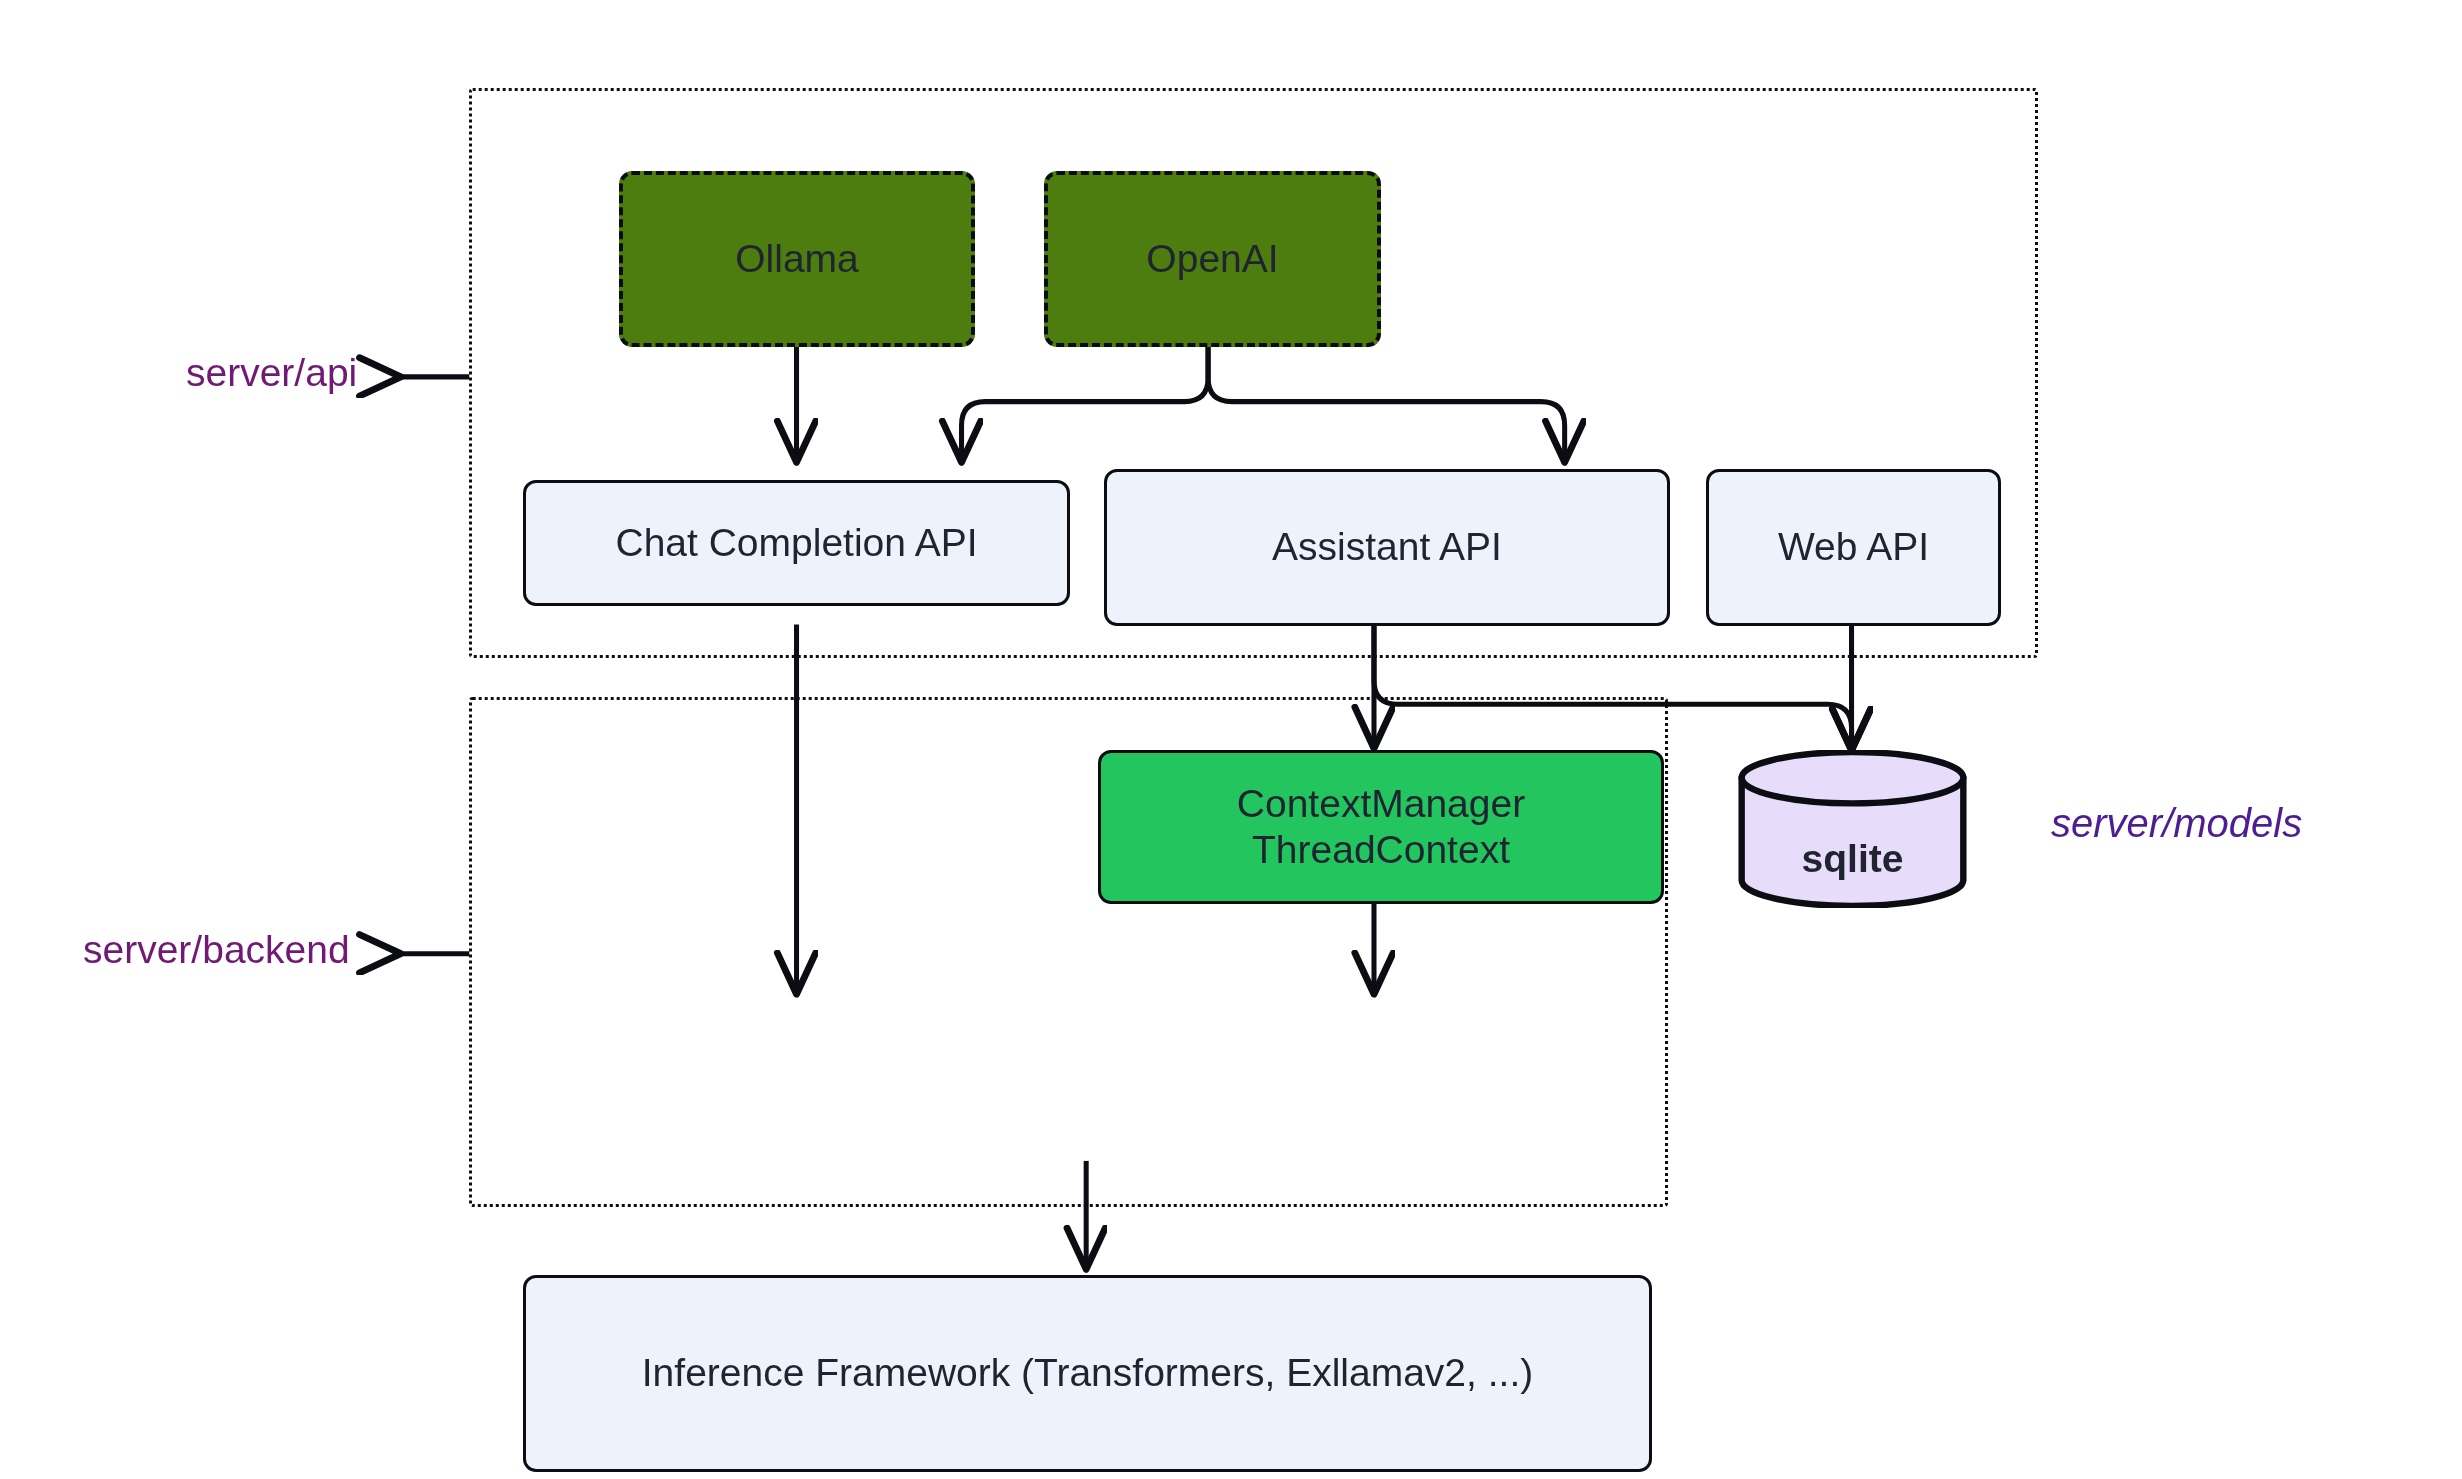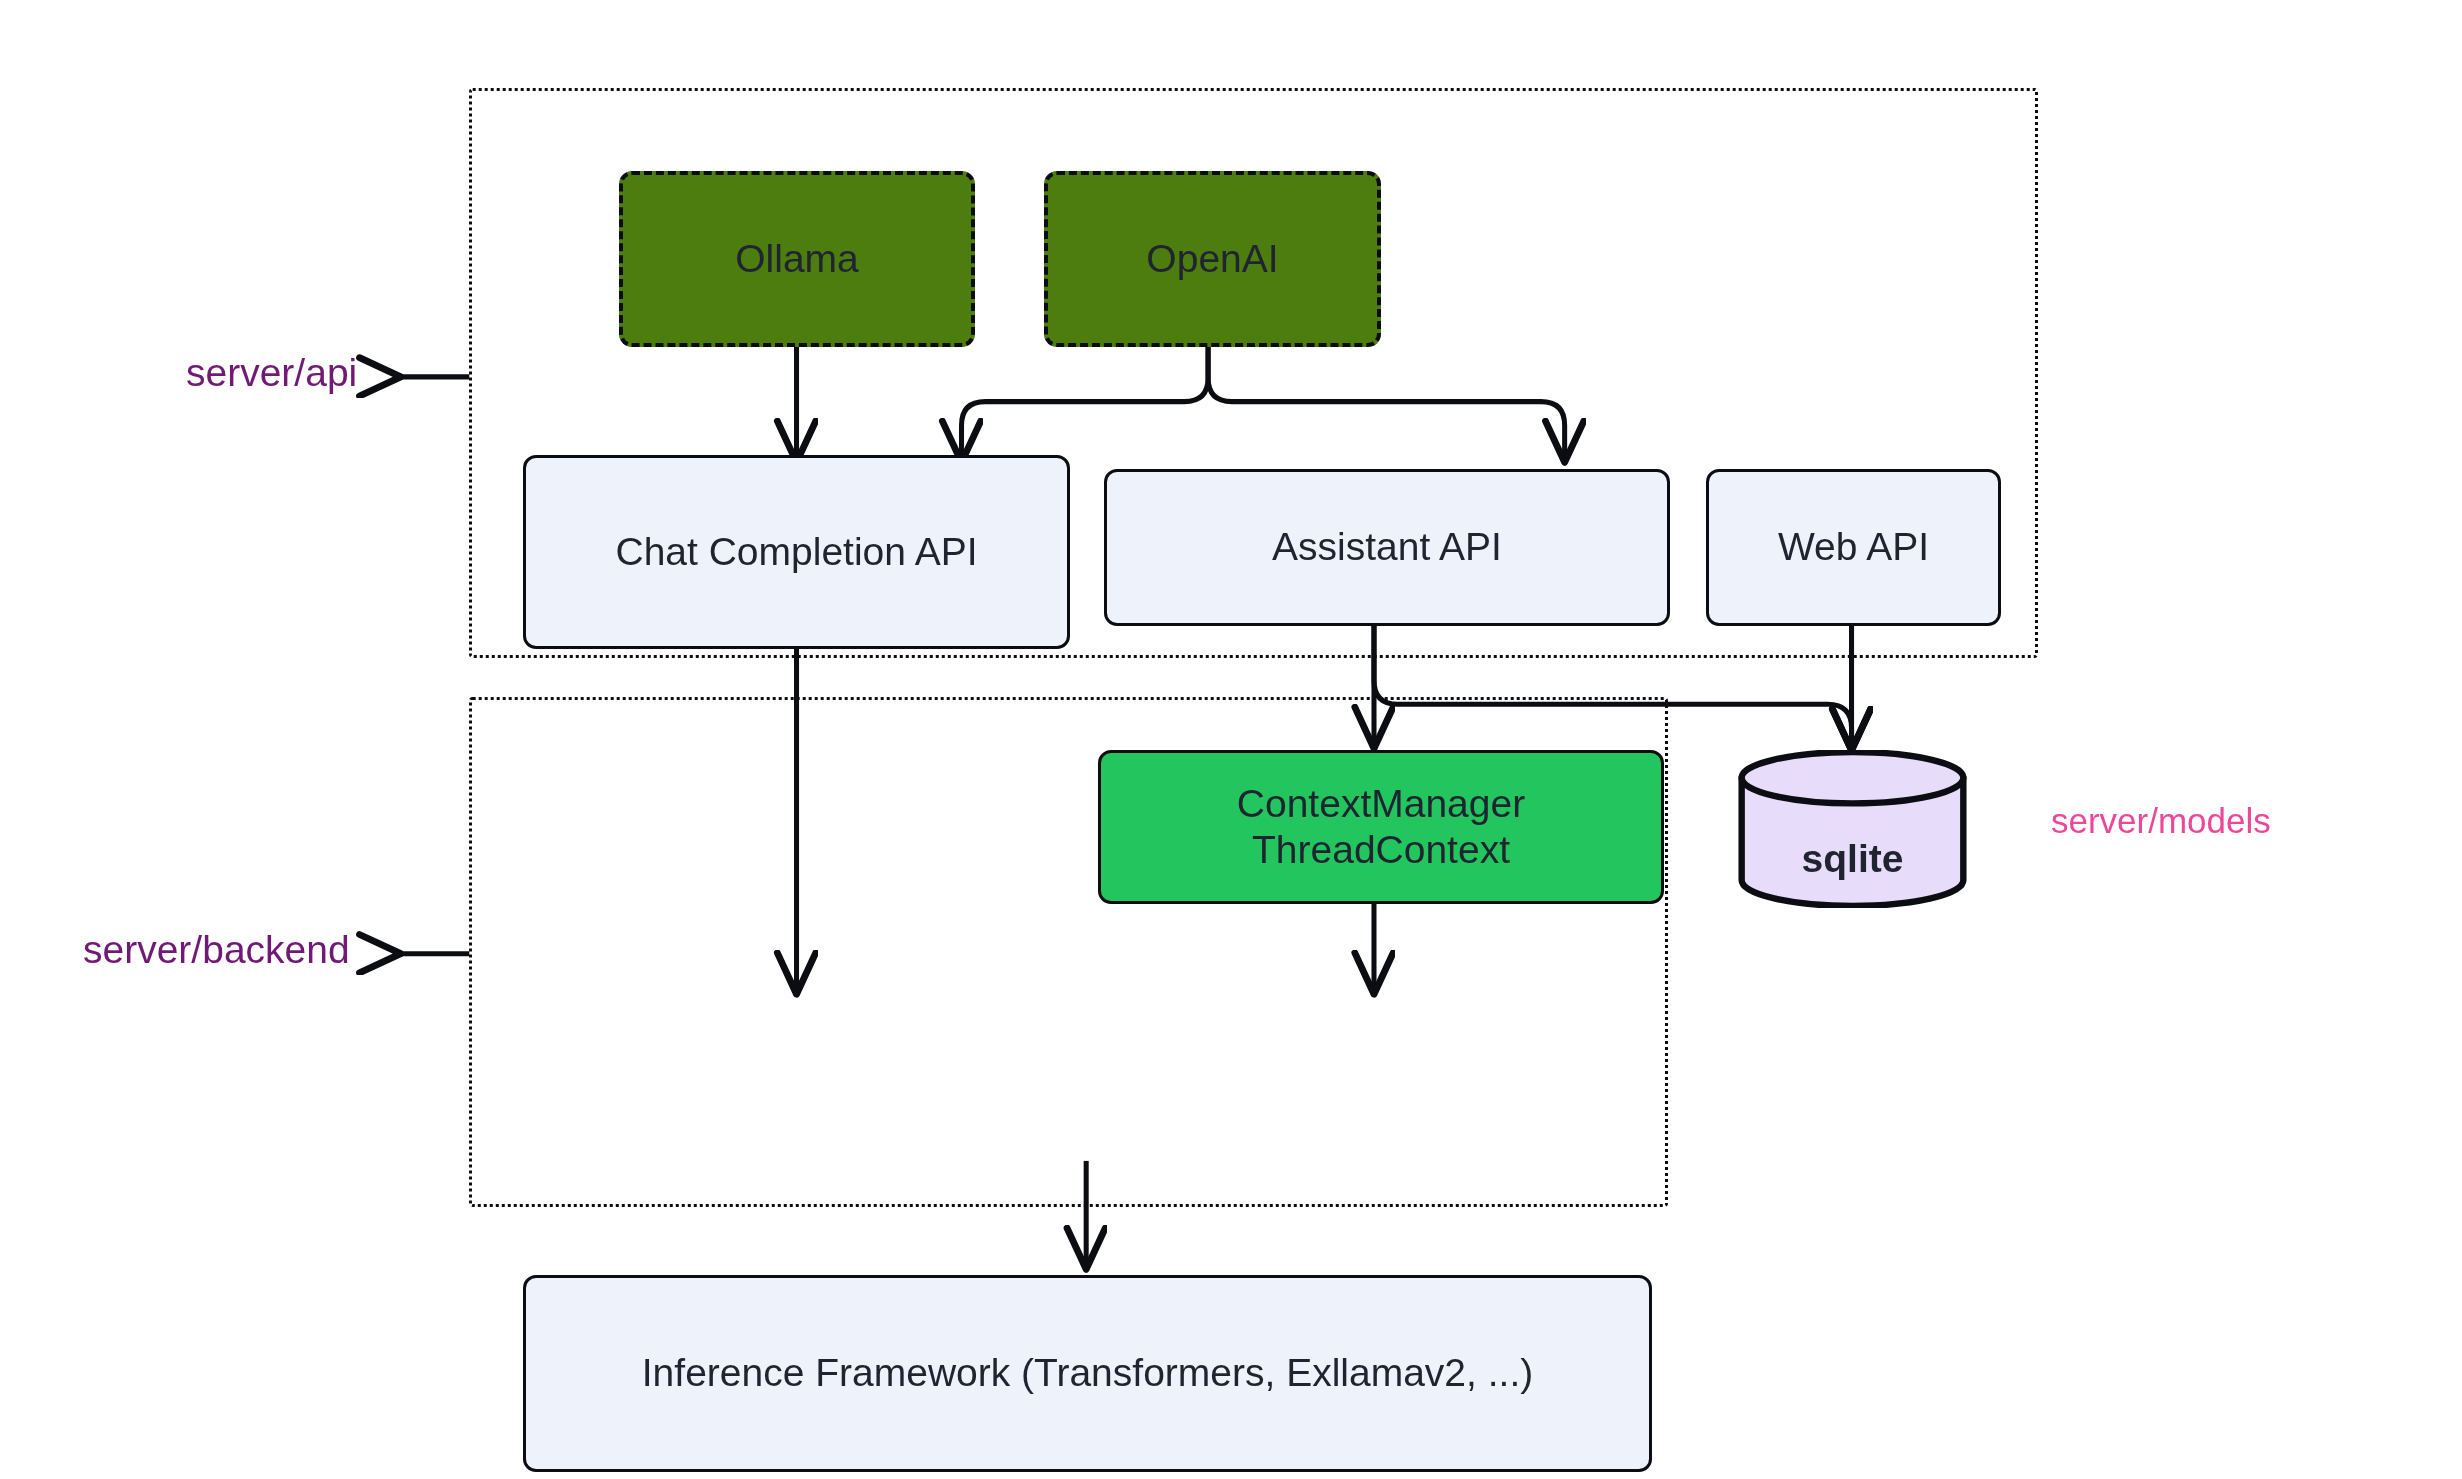--- a/index.html
+++ b/index.html
@@ -73,23 +73,24 @@
   }
 
   .edge-label {
     position: absolute;
     font-size: 39px;
     color: #701a75;
     white-space: nowrap;
   }
   .plain-label {
     position: absolute;
-    font-size: 35px;
-    color: #ec4899;
+    font-size: 40px;
+    color: #4c1d95;
     white-space: nowrap;
+    font-style: italic;
   }
 </style>
 </head>
 <body>
 
 <div id="canvas">
 
   <div class="group" style="left:469px; top:88px; width:1569px; height:570px;"></div>
 
   <div class="group" style="left:469px; top:697px; width:1199px; height:510px;"></div>
@@ -129,21 +130,21 @@
   </svg>
 
   <div class="node dashed" style="left:619px; top:171px; width:356px; height:176px;">
     <span>Ollama</span>
   </div>
 
   <div class="node dashed" style="left:1044px; top:171px; width:337px; height:176px;">
     <span>OpenAI</span>
   </div>
 
-  <div class="node solid" style="left:523px; top:455px; width:547px; height:194px;">
+  <div class="node solid" style="left:523px; top:480px; width:547px; height:126px;">
     <span>Chat Completion API</span>
   </div>
 
   <div class="node solid" style="left:1104px; top:469px; width:566px; height:157px;">
     <span>Assistant API</span>
   </div>
 
   <div class="node solid" style="left:1706px; top:469px; width:295px; height:157px;justify-content:center;">
     <span>Web API</span>
   </div>

